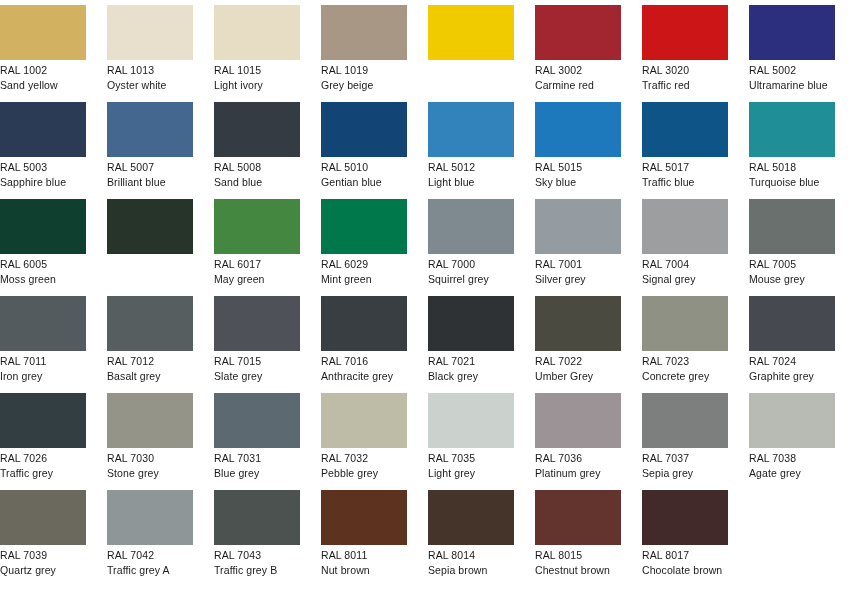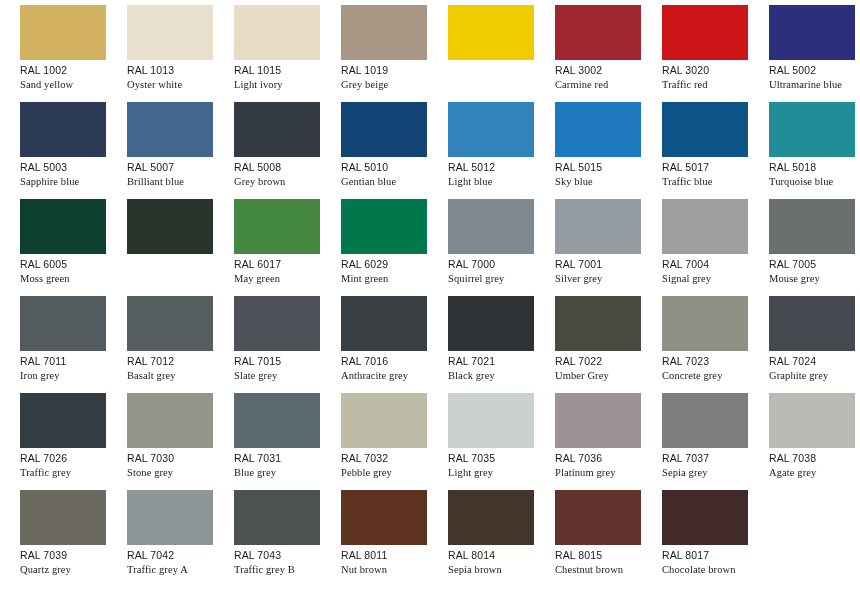--- a/index.html
+++ b/index.html
@@ -22,21 +22,20 @@
     column-gap: 21px;
     row-gap: 0px;
     padding: 5px 0 0 0;
     box-sizing: border-box;
   }
   .swatch-cell {
     width: 86px;
     height: 124px;
     position: relative;
     box-sizing: border-box;
-    margin-left: 20px;
   }
   .swatch-chip {
     width: 86px;
     height: 55px;
     display: block;
     line-height: 0;
     font-size: 0;
   }
   .swatch-labels {
     padding-top: 3px;
@@ -46,21 +45,20 @@
     display: block;
     font-family: "Liberation Sans", sans-serif;
     font-size: 10.5px;
     line-height: 14px;
     color: #1a1a1a;
     white-space: nowrap;
     letter-spacing: 0.1px;
   }
   .swatch-name {
     padding-top: 1px;
-    font-family: Liberation Serif, serif;
   }
 </style>
 </head>
 <body>
 
 <div id="swatch-grid">
     <div class="swatch-cell">
       <div class="swatch-chip" style="background-color: rgb(210, 177, 96);"></div>
       <div class="swatch-labels">
         <span class="swatch-code">RAL 1002</span>
@@ -123,21 +121,21 @@
       <div class="swatch-chip" style="background-color: rgb(68, 103, 143);"></div>
       <div class="swatch-labels">
         <span class="swatch-code">RAL 5007</span>
         <span class="swatch-name">Brilliant blue</span>
       </div>
     </div>
     <div class="swatch-cell">
       <div class="swatch-chip" style="background-color: rgb(52, 59, 67);"></div>
       <div class="swatch-labels">
         <span class="swatch-code">RAL 5008</span>
-        <span class="swatch-name">Grey brown</span>
+        <span class="swatch-name">Sand blue</span>
       </div>
     </div>
     <div class="swatch-cell">
       <div class="swatch-chip" style="background-color: rgb(19, 68, 118);"></div>
       <div class="swatch-labels">
         <span class="swatch-code">RAL 5010</span>
         <span class="swatch-name">Gentian blue</span>
       </div>
     </div>
     <div class="swatch-cell">

